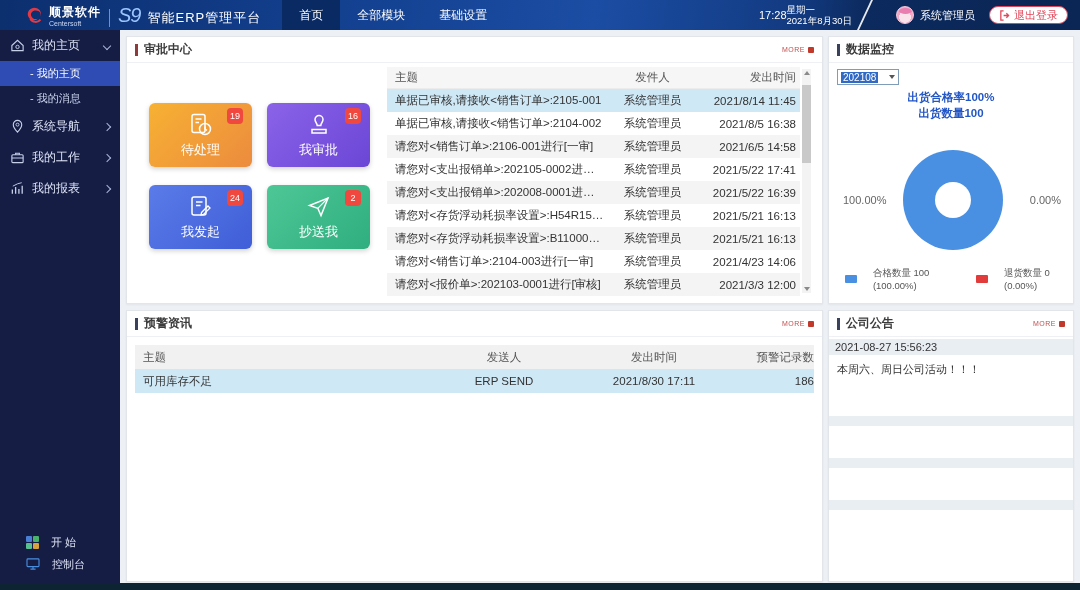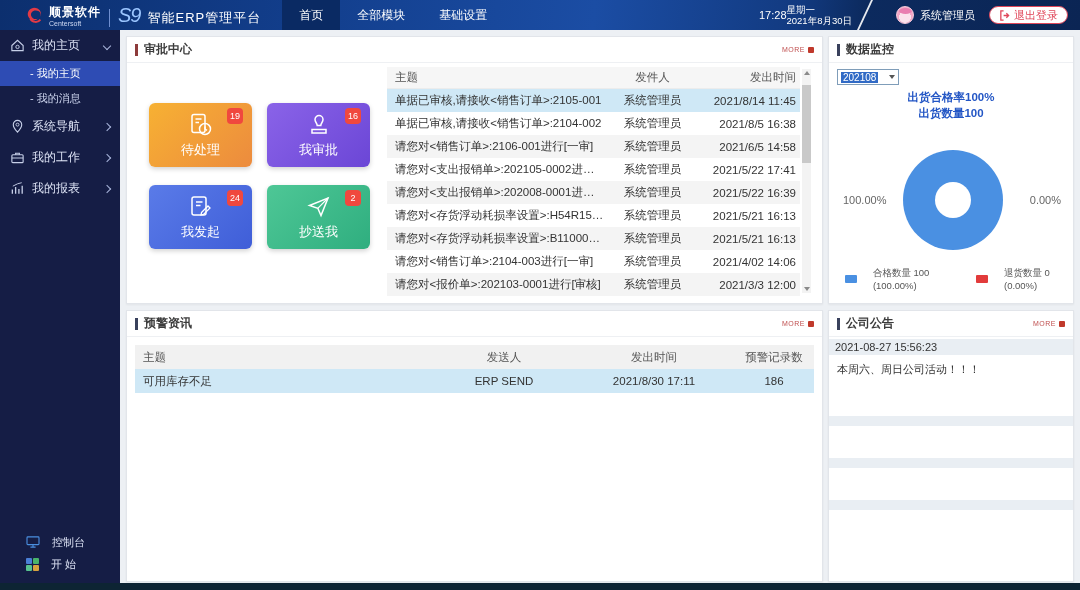--- a/index.html
+++ b/index.html
@@ -90,21 +90,21 @@
   .vsb .dn{bottom:2px;border-top:4px solid #8a8a8a}
 
   
   .btable{margin:8px 8px 0;font-size:11.5px;color:#333}
   .bhead{display:flex;height:24px;align-items:center;background:#f1f1f1;color:#555}
   .brow{display:flex;height:24px;align-items:center;cursor:pointer}
   .brow.sel{background:#cfe8f6}
   .b-subj{flex:1;padding-left:8px}
   .b-sender{width:140px;text-align:center;flex:0 0 auto}
   .b-time{width:160px;text-align:center;flex:0 0 auto}
-  .b-count{width:80px;text-align:center;flex:0 0 auto}
+  .b-count{width:80px;text-align:right;flex:0 0 auto}
 
   
   .mselect{position:absolute;left:8px;top:32px;width:62px;height:16px;border:1px solid #7f9db9;background:#fff;
     display:flex;align-items:center;font-size:10px;padding:0 3px;cursor:pointer}
   .selval{background:#316ac5;color:#fff;padding:0 2px}
   .selchev{margin-left:auto;width:0;height:0;border-left:3.5px solid transparent;border-right:3.5px solid transparent;border-top:4px solid #555}
   .mlines{position:absolute;top:52px;left:0;right:0;text-align:center;font-size:11.5px;font-weight:bold;color:#2356c5;line-height:16px}
   .donut{position:absolute;left:74px;top:113px;width:100px;height:100px;border-radius:50%;background:#4a90e2}
   .donut::after{content:"";position:absolute;left:32px;top:32px;width:36px;height:36px;border-radius:50%;background:#fff}
   .dl{position:absolute;top:157px;font-size:11px;color:#666}
@@ -192,35 +192,35 @@
     <div class="side-item">
       <svg width="15" height="15" viewBox="0 0 16 16">
         <path d="M2.5 13.5 V9 M6 13.5 V6.5 M9.5 13.5 V8.5 M13 13.5 V5" stroke="#c6cfe8" stroke-width="1.4" fill="none"></path>
         <path d="M3 5.5 L8 3 L12.5 1.8" stroke="#c6cfe8" stroke-width="1" fill="none"></path>
       </svg>
       <span>我的报表</span>
       <i class="chev right"></i>
     </div>
     <div class="side-bottom">
       <div class="side-brow">
-        <svg width="14" height="12" viewBox="0 0 16 14">
-          <rect x="1" y="1" width="14" height="9" rx="1" stroke="#4a8fe0" stroke-width="1.3" fill="none"></rect>
-          <path d="M5 13 H11 M8 10 V13" stroke="#4a8fe0" stroke-width="1.3"></path>
-        </svg>
-        <span>控制台</span>
-      </div>
-      <div class="side-brow">
         <span class="sq4">
             <i></i>
             <i></i>
             <i></i>
             <i></i>
           </span>
         <span>开 始</span>
       </div>
+      <div class="side-brow">
+        <svg width="14" height="12" viewBox="0 0 16 14">
+          <rect x="1" y="1" width="14" height="9" rx="1" stroke="#4a8fe0" stroke-width="1.3" fill="none"></rect>
+          <path d="M5 13 H11 M8 10 V13" stroke="#4a8fe0" stroke-width="1.3"></path>
+        </svg>
+        <span>控制台</span>
+      </div>
     </div>
   </aside>
 
   <section class="panel" id="p-approval">
     <div class="phead">
       <div class="ptitle">
           <span class="pbar"></span>
         <span>审批中心</span>
         </div>
       <div class="more">
@@ -311,21 +311,21 @@
 
           <div class="arow">
             <span class="c-subj">请您对&lt;存货浮动耗损率设置&gt;:B11000001进行[审核]</span>
             <span class="c-sender">系统管理员</span>
             <span class="c-time">2021/5/21 16:13</span>
           </div>
 
           <div class="arow">
             <span class="c-subj">请您对&lt;销售订单&gt;:2104-003进行[一审]</span>
             <span class="c-sender">系统管理员</span>
-            <span class="c-time">2021/4/02 14:06</span>
+            <span class="c-time">2021/4/23 14:06</span>
           </div>
 
           <div class="arow">
             <span class="c-subj">请您对&lt;报价单&gt;:202103-0001进行[审核]</span>
             <span class="c-sender">系统管理员</span>
             <span class="c-time">2021/3/3 12:00</span>
           </div>
         </div>
     </div>
     <div class="vsb">

